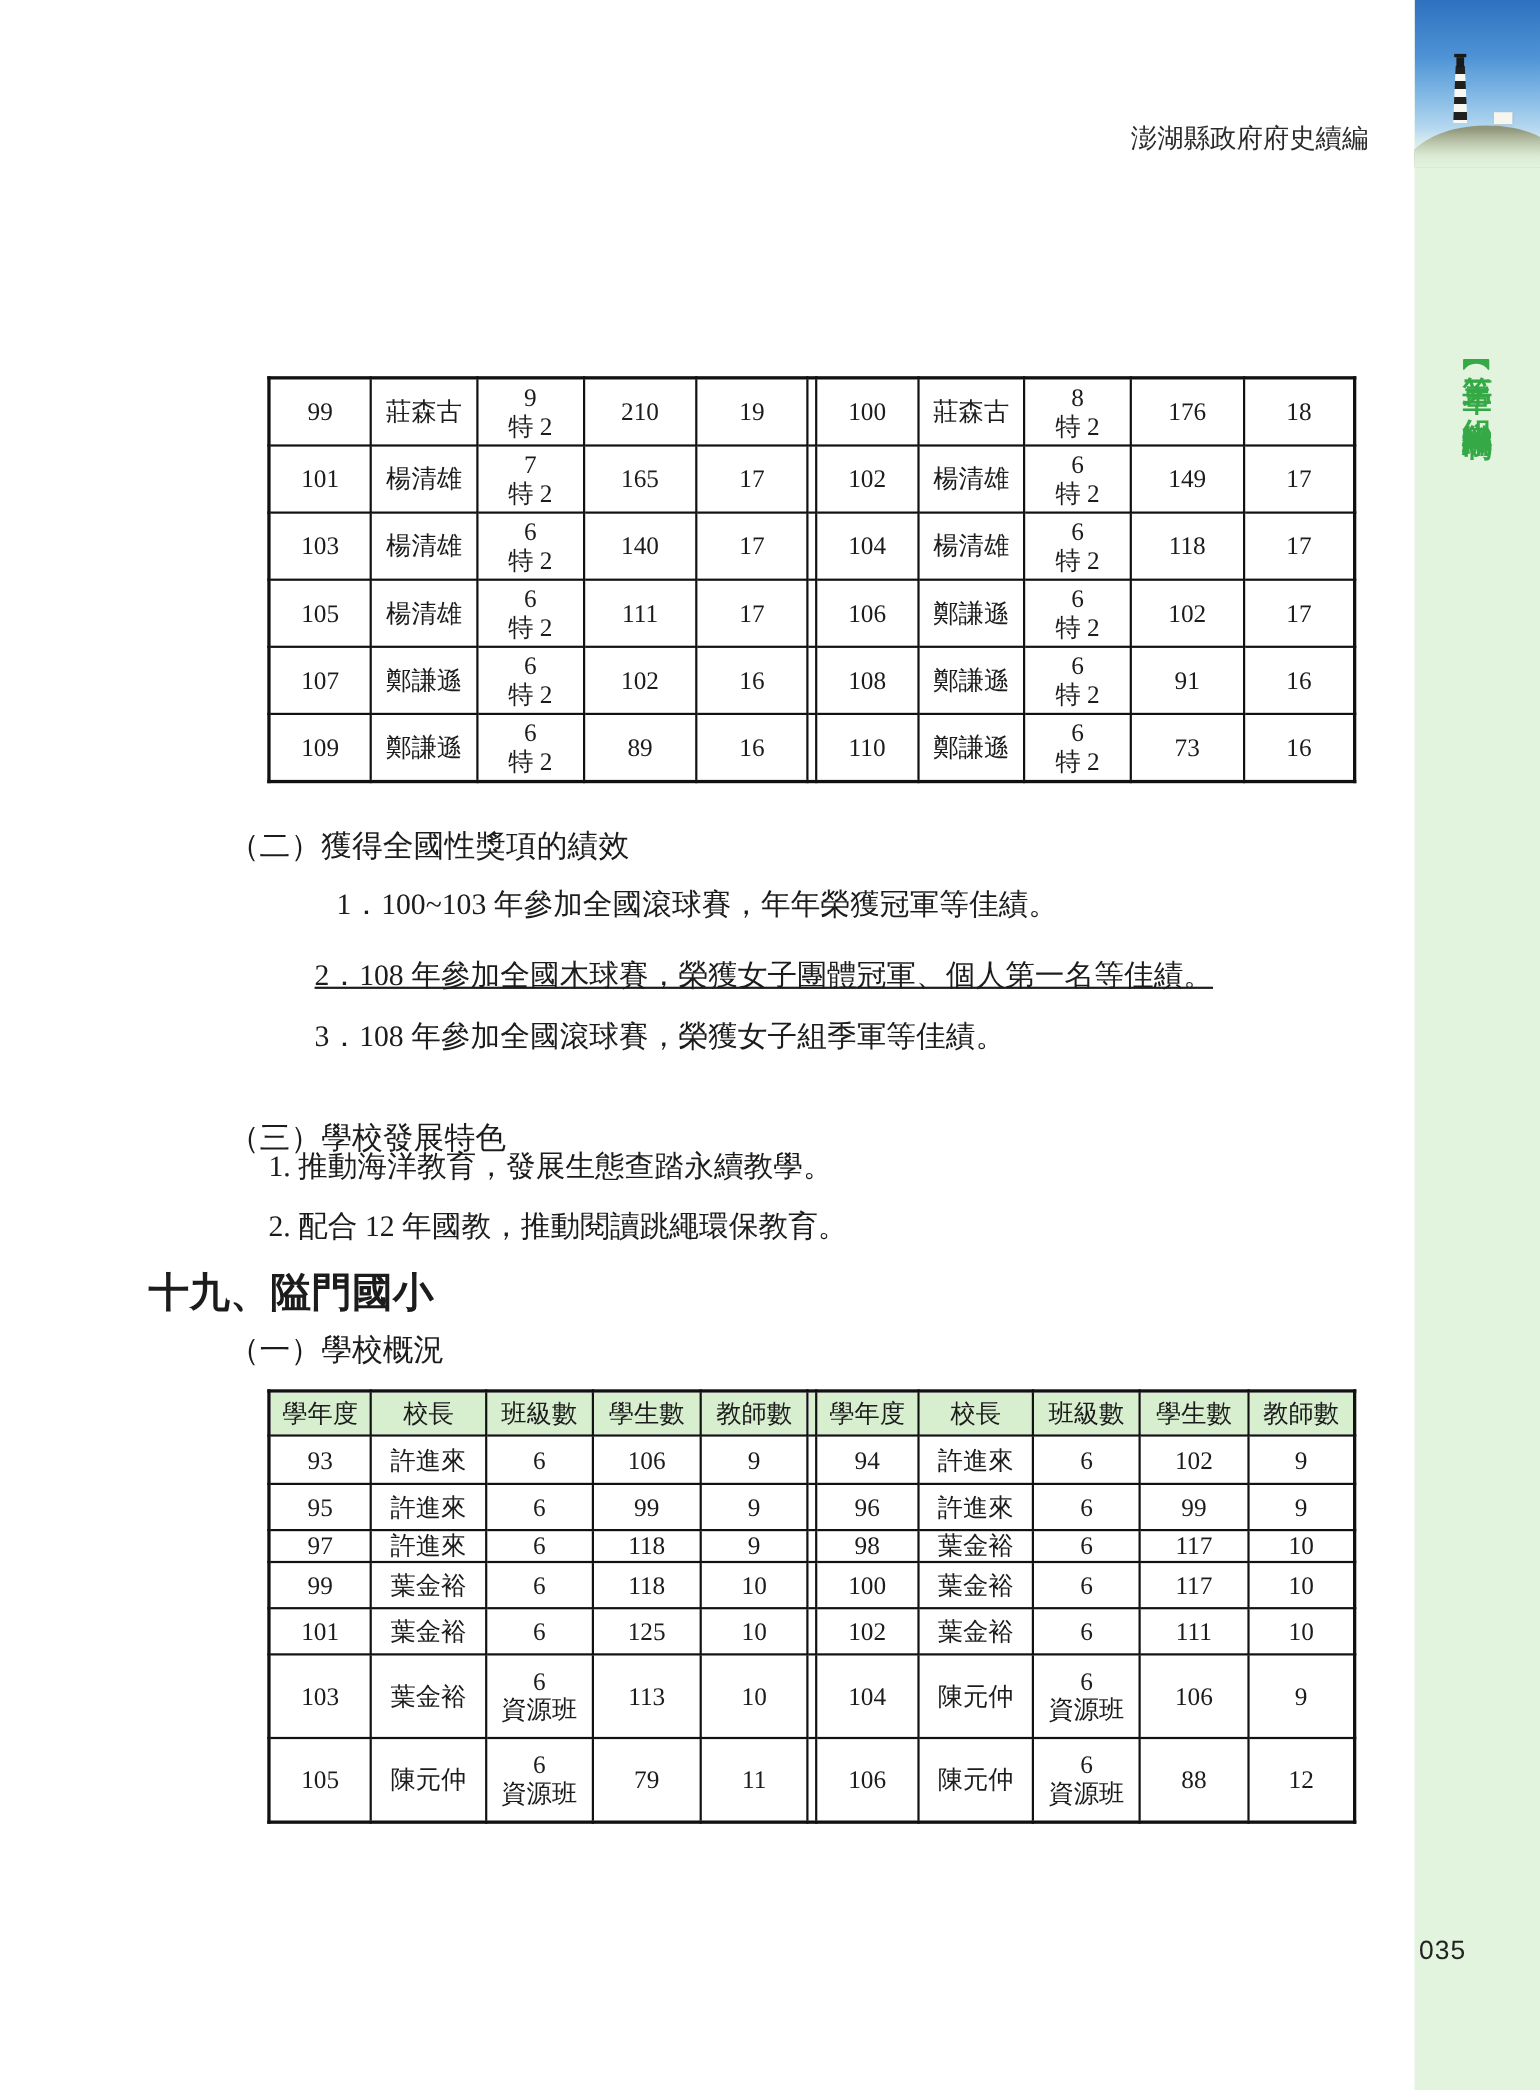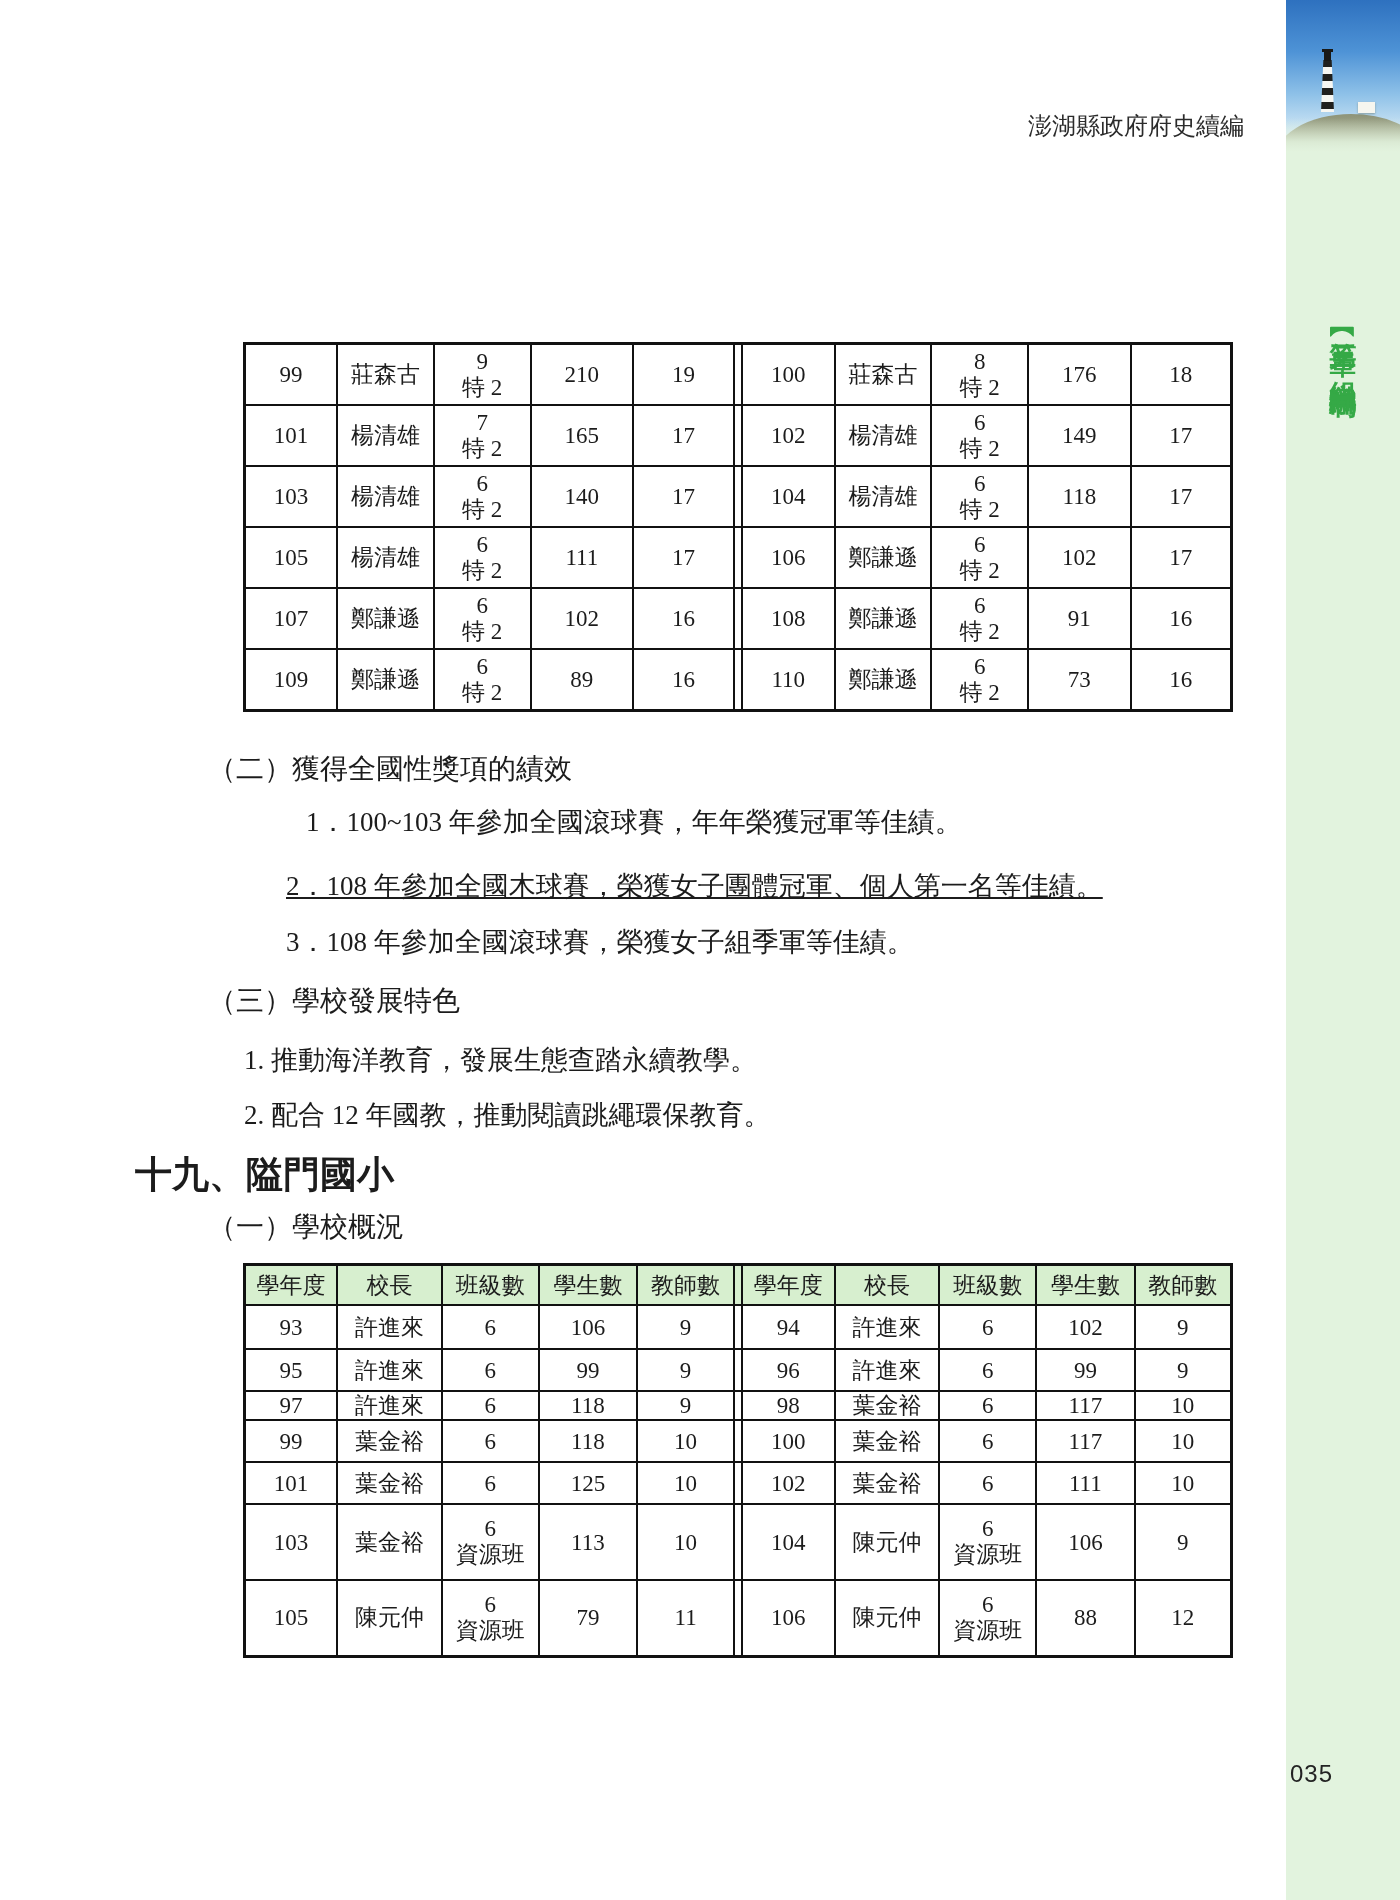--- a/index.html
+++ b/index.html
@@ -65,21 +65,21 @@
   #school-table{top:1263px;}
   #school-table th{background:var(--thead-green);height:38px;}
   
   .txt{position:absolute;white-space:nowrap;}
   .h-paren{font-size:28px;}
   .list-item{font-size:27px;}
   #awards-heading{left:208px;top:750px;}
   #award-1{left:286px;top:804px;margin-left:20px;}
   #award-2{left:286px;top:868px;text-decoration:underline;}
   #award-3{left:286px;top:924px;}
-  #features-heading{left:208px;top:982px;}
+  #features-heading{left:208px;top:1016px;}
   #feature-1{left:244px;top:1042px;}
   #feature-2{left:244px;top:1097px;}
   #school-heading{left:135px;top:1150px;font-size:37px;font-weight:bold;}
   #overview-heading{left:208px;top:1208px;}
 </style>
 </head>
 <body>
 
 <div class="running-header txt">澎湖縣政府府史續編</div>
 

